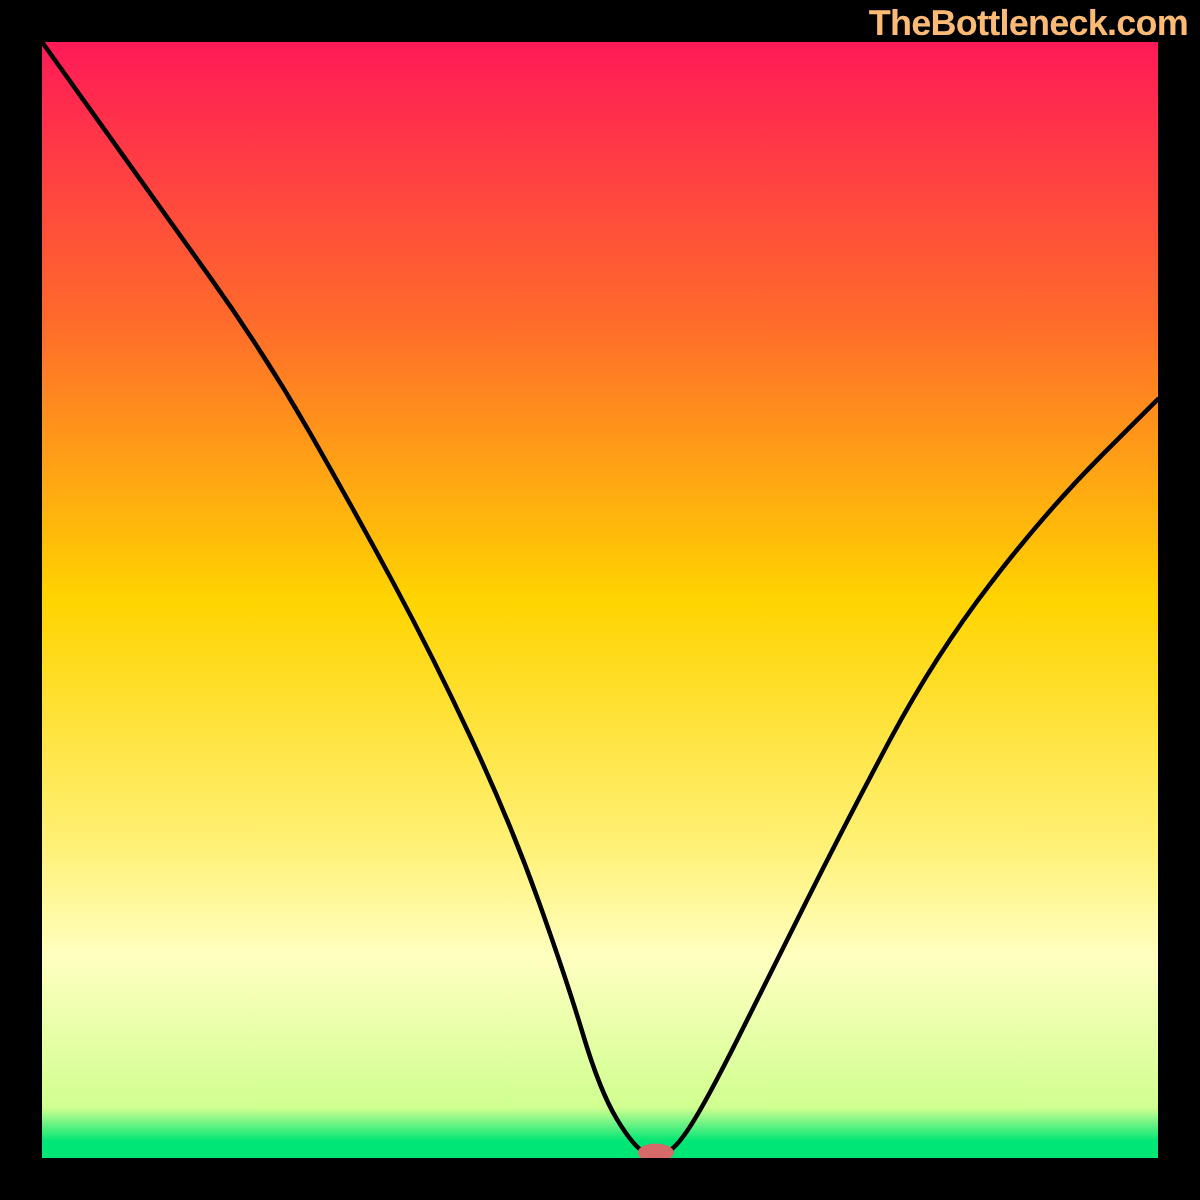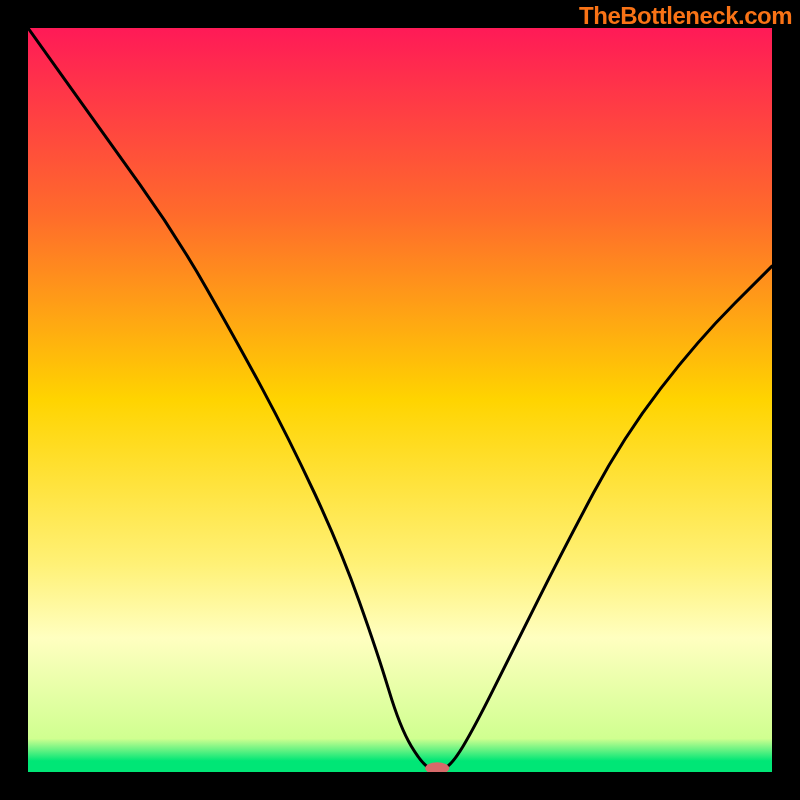--- a/index.html
+++ b/index.html
@@ -14,21 +14,21 @@
   .outer {
     width: 800px;
     height: 800px;
     background: #000;
     position: relative;
   }
   .watermark {
     position: absolute;
     top: 2px;
     right: 8px;
-    color: #f97316;
+    color: #fdba74;
     font-size: 24px;
     font-weight: bold;
     z-index: 10;
     letter-spacing: -0.5px;
   }
   .plot-area {
     position: absolute;
     left: 28px;
     top: 28px;
     width: 744px;

